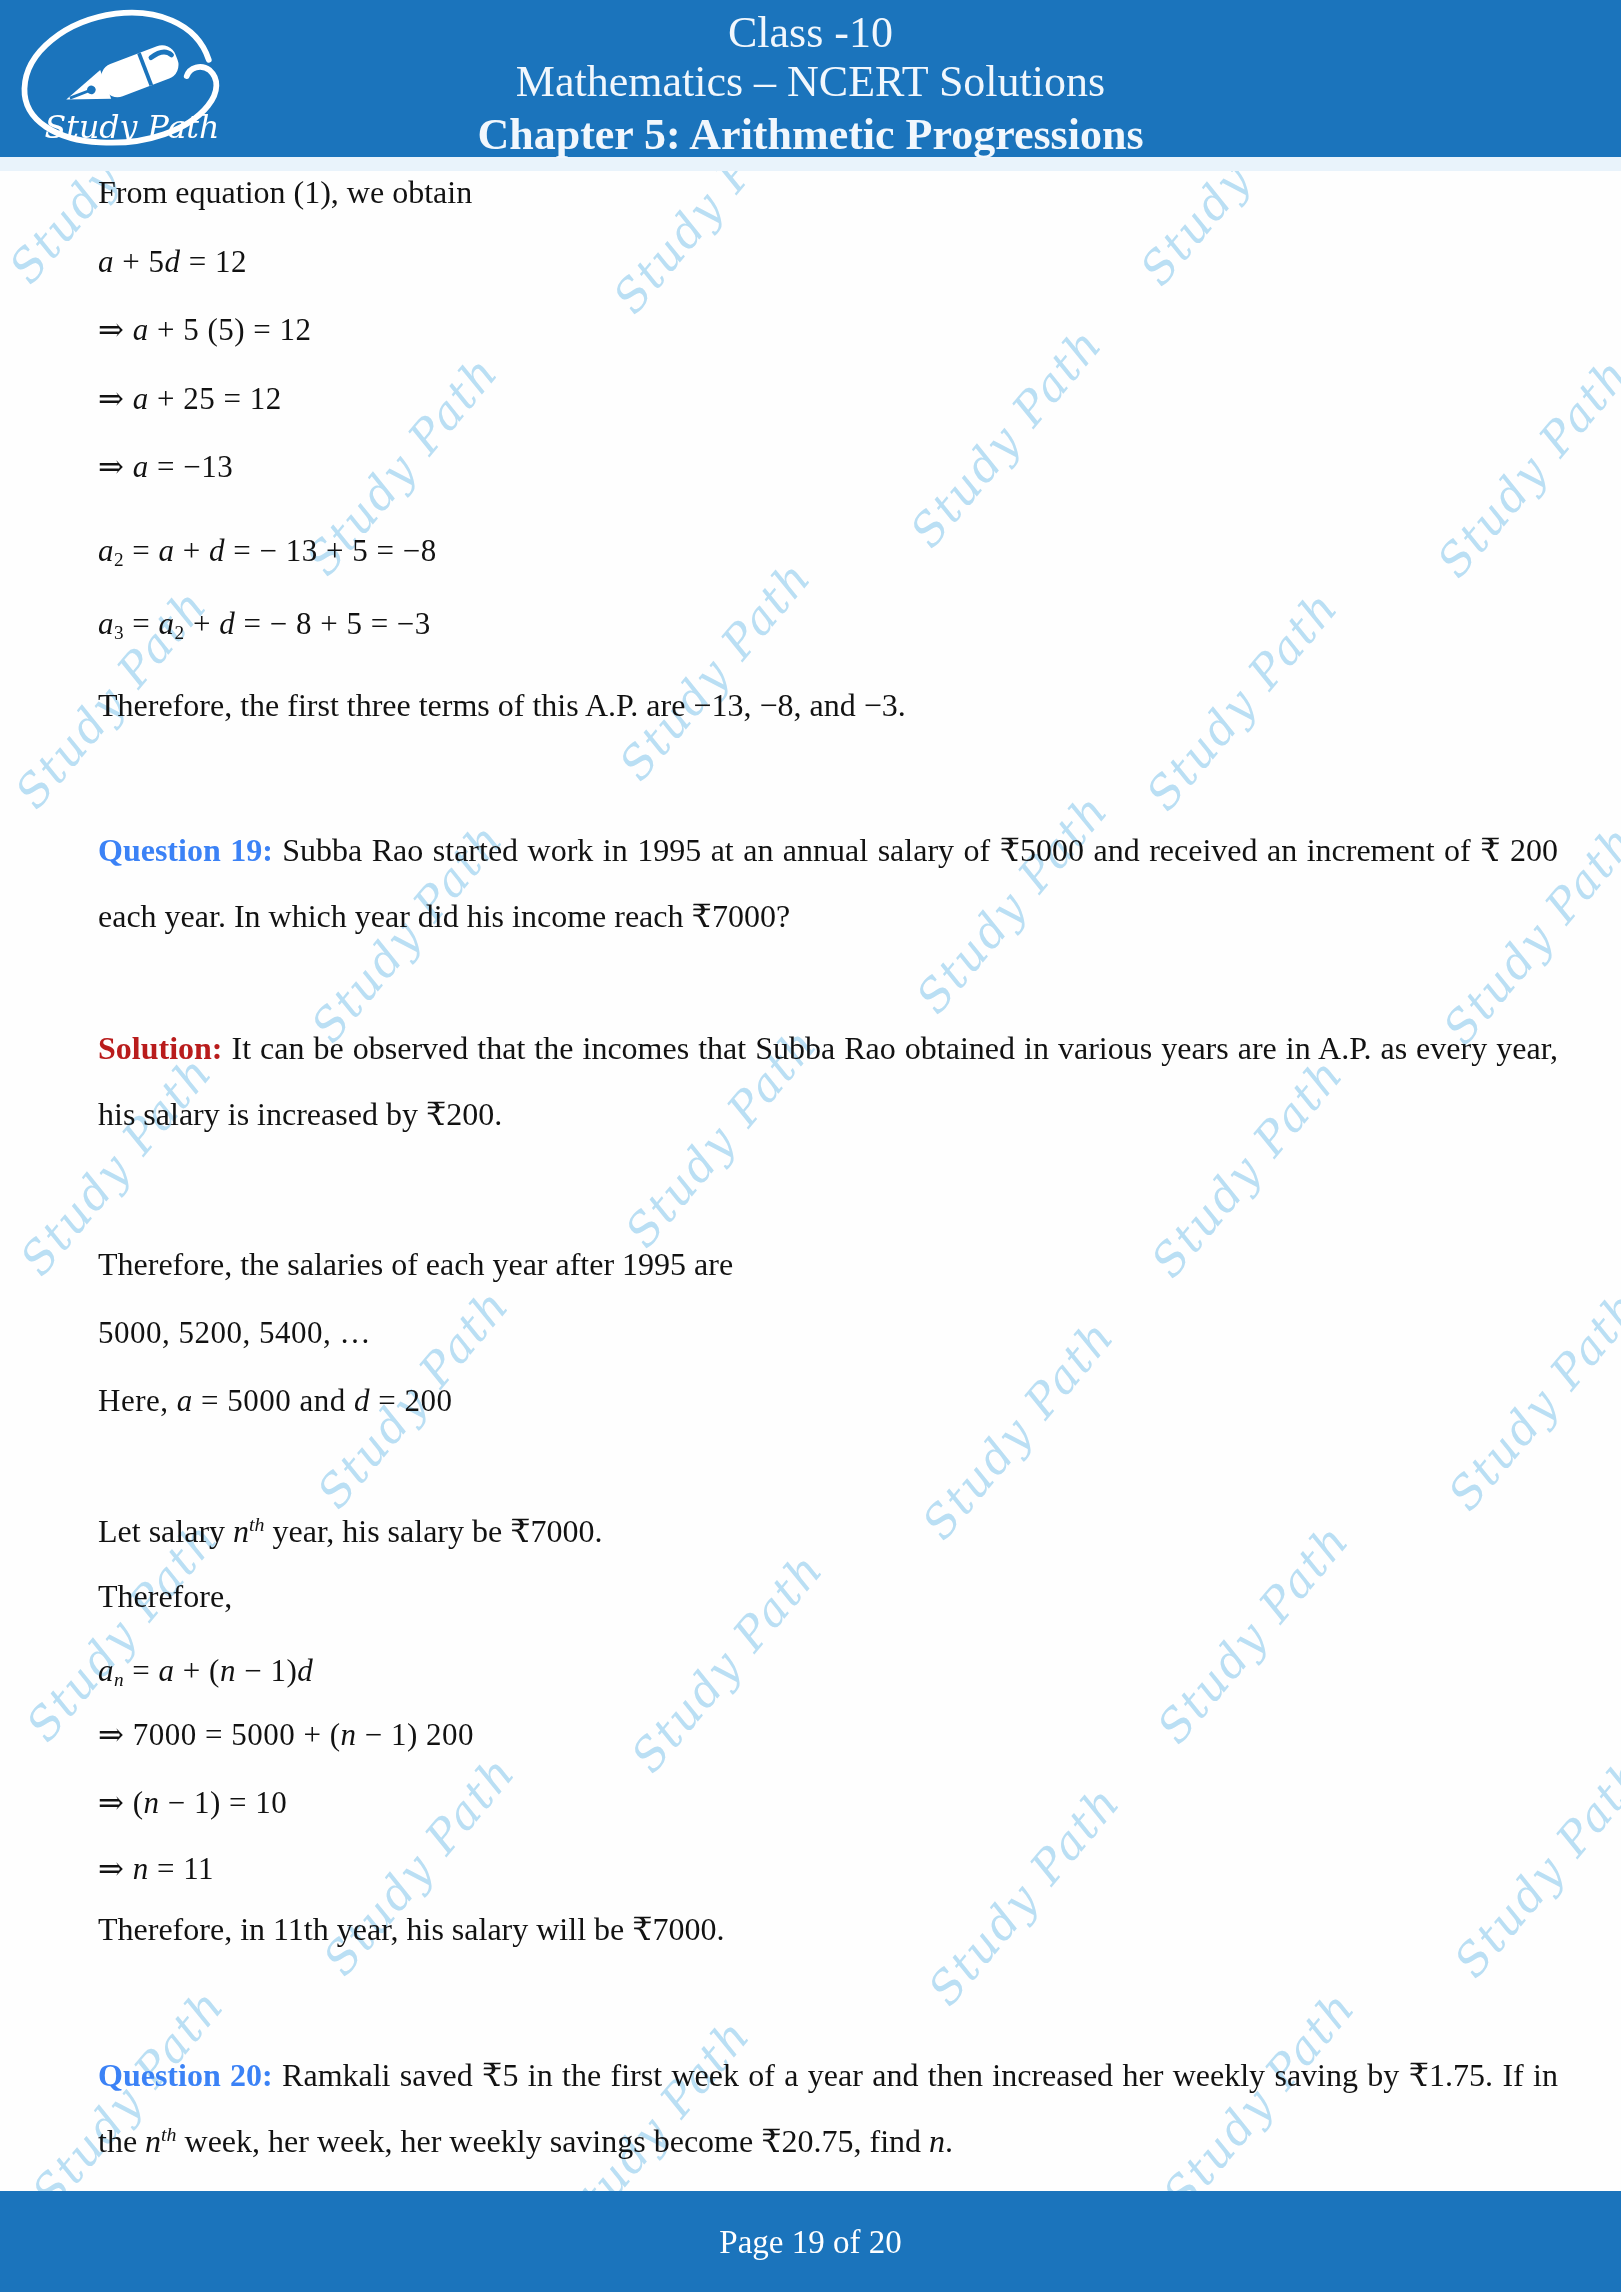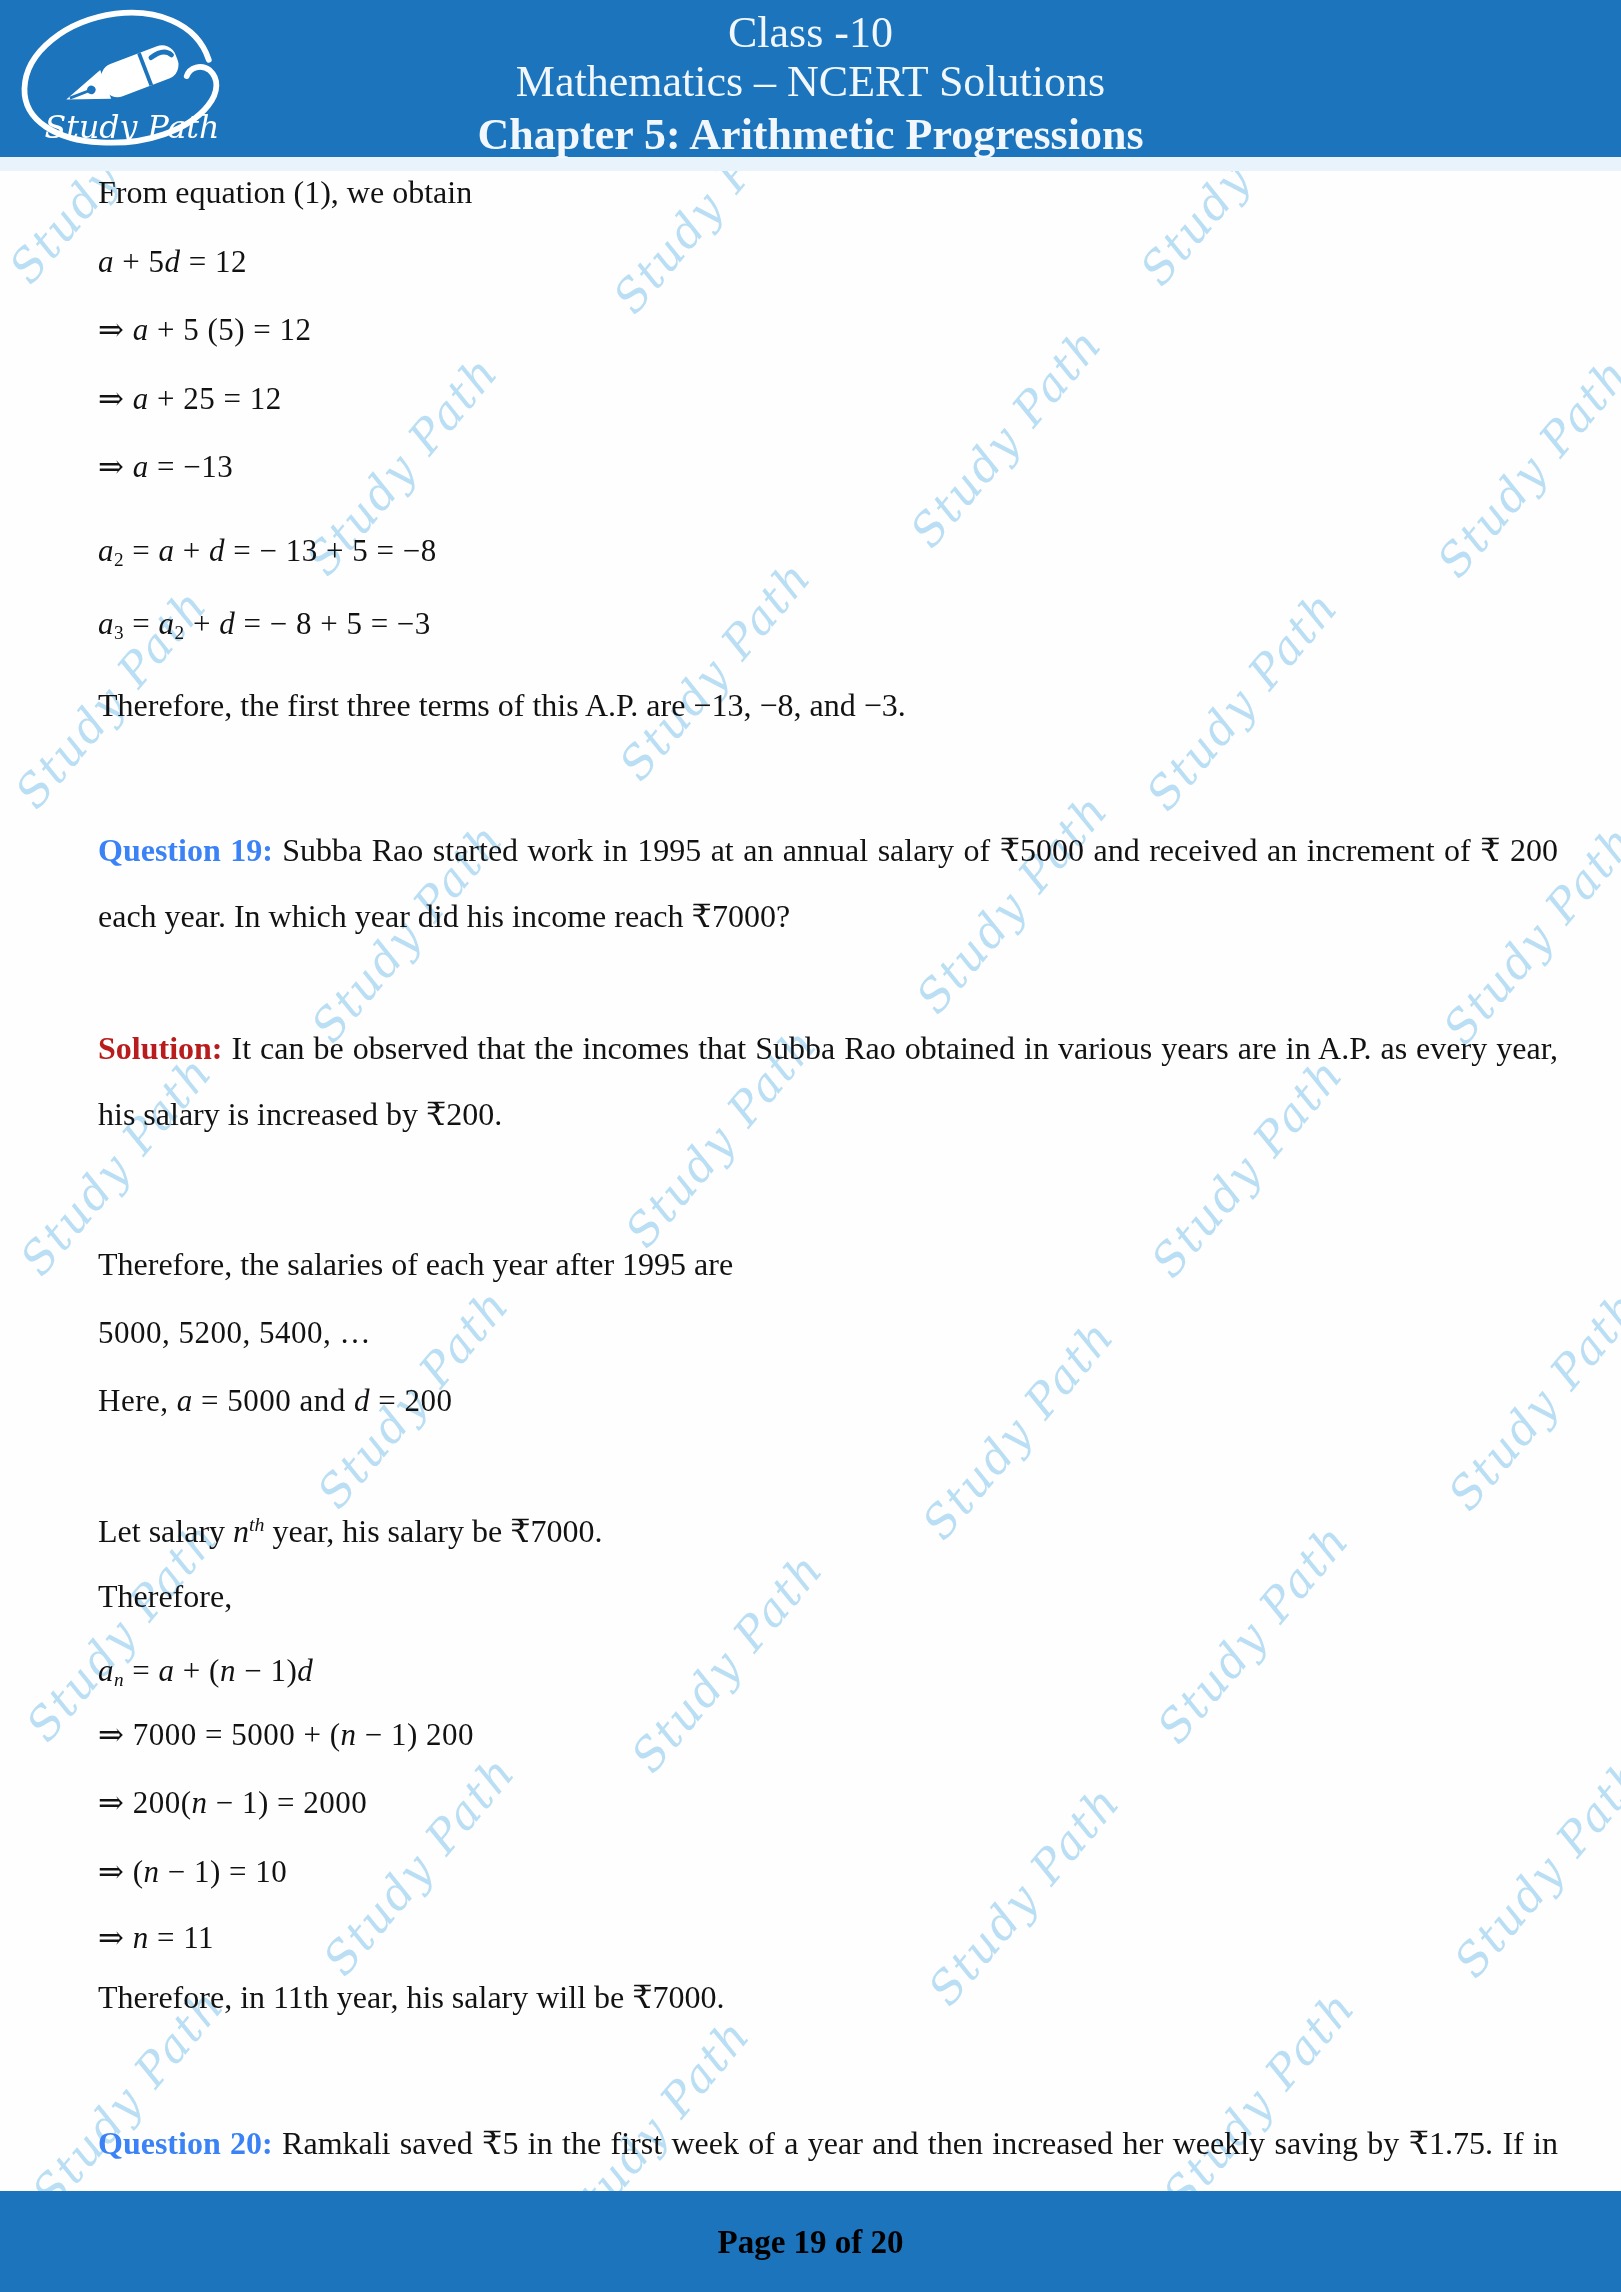--- a/index.html
+++ b/index.html
@@ -30,21 +30,21 @@
   .it{font-style:italic;}
   .lbl{font-weight:bold;}
   .lbl.q{color:#3b82f6;}
   .lbl.s{color:#b91c1c;}
   sub,sup{font-size:62%;line-height:0;}
   sub{vertical-align:-0.25em;}
   sup{vertical-align:0.55em;}
 
   
   .pagefoot{position:absolute;left:0;right:0;bottom:0;height:102px;background:#1b74bc;z-index:3;
-            display:flex;align-items:center;justify-content:center;color:#000000;font-size:33px;font-weight:bold;}
+            display:flex;align-items:center;justify-content:center;color:#ffffff;font-size:33px;}
 </style>
 </head>
 <body>
 
 <div class="page">
 
   <div id="watermarks">
       <div class="wm" style="left: -29px; top: 147px;">Study Path</div>
       <div class="wm" style="left: 575px; top: 177px;">Study Path</div>
       <div class="wm" style="left: 1102px; top: 149px;">Study Path</div>
@@ -107,21 +107,20 @@
       <div class="line text" style="margin-top: 35px;"><span>Therefore, the first three terms of this A.P. are −13, −8, and −3.</span></div>
       <div class="line para" style="margin-top: 90px;"><span class="lbl q">Question 19:</span><span> Subba Rao started work in 1995 at an annual salary of ₹5000 and received an increment of ₹ 200 each year. In which year did his income reach ₹7000?</span></div>
       <div class="line para" style="margin-top: 66px;"><span class="lbl s">Solution:</span><span> It can be observed that the incomes that Subba Rao obtained in various years are in A.P. as every year, his salary is increased by ₹200.</span></div>
       <div class="line text" style="margin-top: 96px;"><span>Therefore, the salaries of each year after 1995 are</span></div>
       <div class="line math" style="margin-top: 20.6px;"><span>5000, 5200, 5400, …</span></div>
       <div class="line math" style="margin-top: 17.6px;"><span>Here, </span><span class="it">a</span><span> = 5000 and </span><span class="it">d</span><span> = 200</span></div>
       <div class="line text" style="margin-top: 84px;"><span>Let salary </span><span class="it">n</span><sup class="it">th</sup><span> year, his salary be ₹7000.</span></div>
       <div class="line text" style="margin-top: 21.6px;"><span>Therefore,</span></div>
       <div class="line math" style="margin-top: 27.4px;"><span class="it">a</span><sub class="it">n</sub><span> = </span><span class="it">a</span><span> + (</span><span class="it">n</span><span> − 1)</span><span class="it">d</span></div>
       <div class="line math" style="margin-top: 12.7px;"><span>⇒ 7000 = 5000 + (</span><span class="it">n</span><span> − 1) 200</span></div>
-      <div class="line math" style="margin-top: 17.6px;"><span>⇒ 200(</span><span class="it">n</span><span> − 1) = 2000</span></div>
       <div class="line math" style="margin-top: 17.6px;"><span>⇒ (</span><span class="it">n</span><span> − 1) = 10</span></div>
       <div class="line math" style="margin-top: 14.7px;"><span>⇒ </span><span class="it">n</span><span> = 11</span></div>
       <div class="line text" style="margin-top: 13.7px;"><span>Therefore, in 11th year, his salary will be ₹7000.</span></div>
       <div class="line para" style="margin-top: 91px;"><span class="lbl q">Question 20:</span><span> Ramkali saved ₹5 in the first week of a year and then increased her weekly saving by ₹1.75. If in the </span><span class="it">n</span><sup class="it">th</sup><span> week, her week, her weekly savings become ₹20.75, find </span><span class="it">n</span><span>.</span></div>
     </main>
 
   <footer class="pagefoot">
     <span>Page 19 of 20</span>
   </footer>
 

